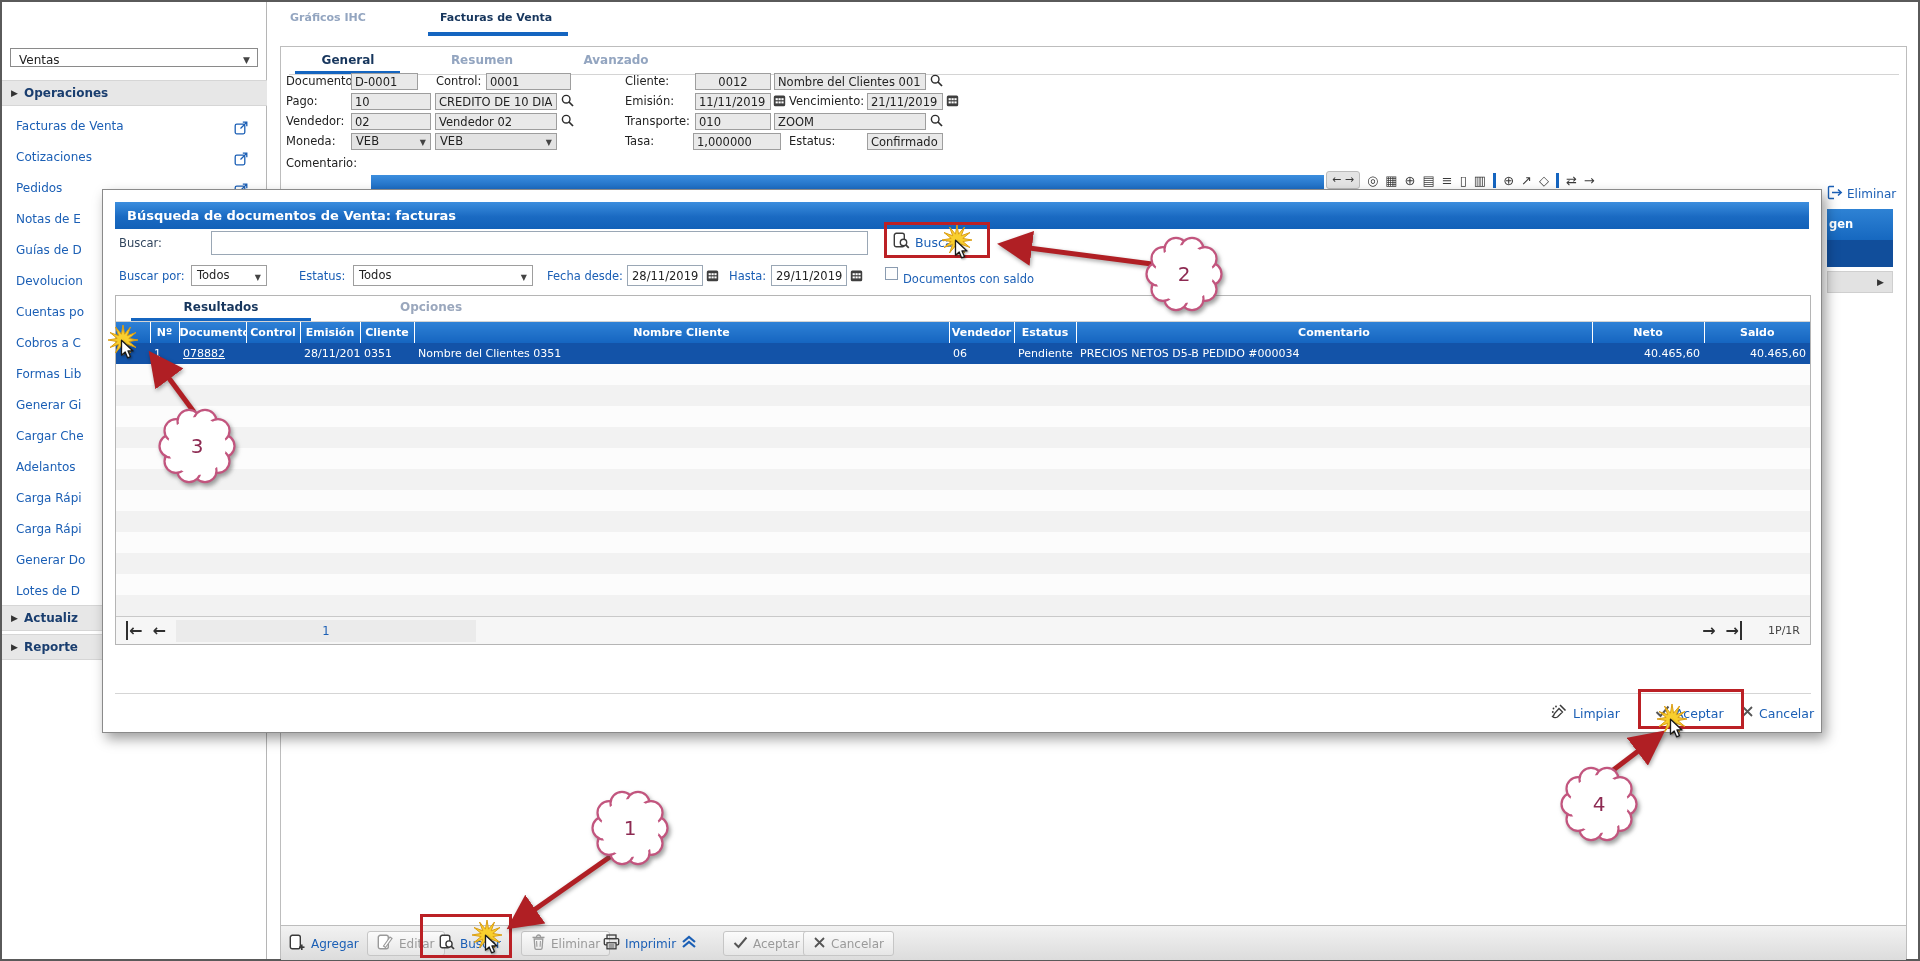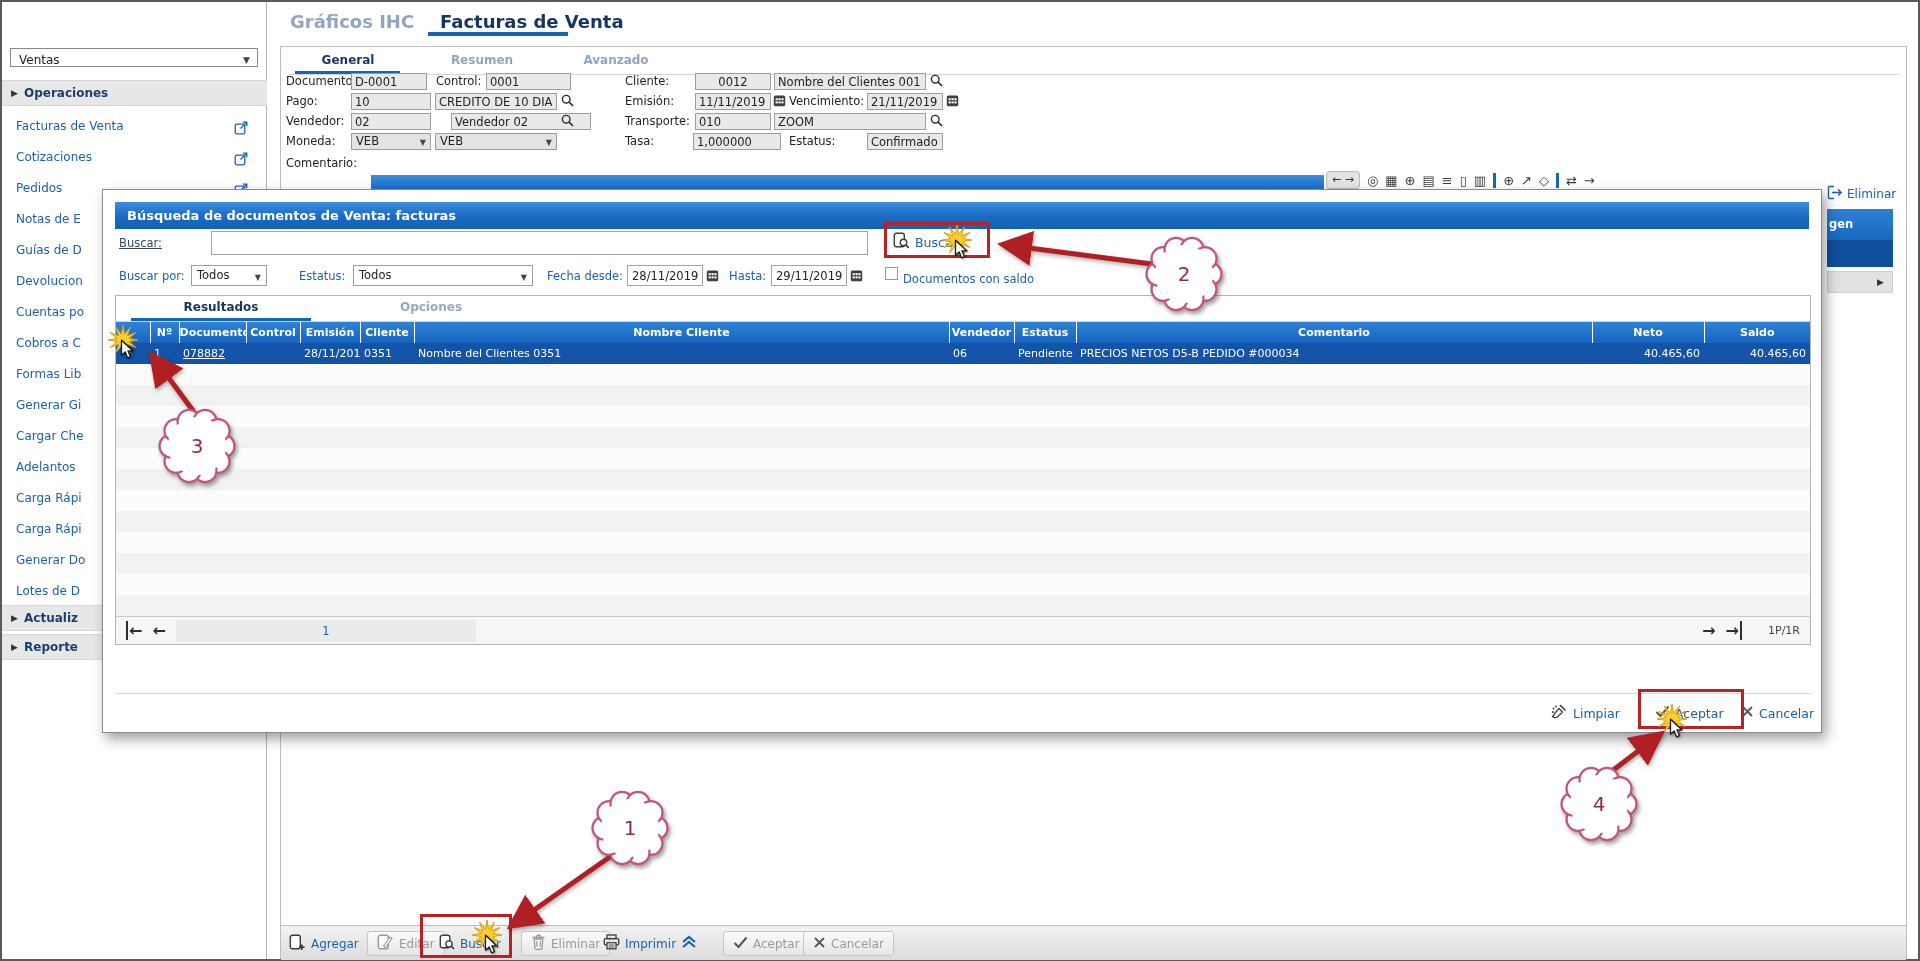--- a/index.html
+++ b/index.html
@@ -15,21 +15,21 @@
   .sb-underline { position:absolute; left:8px; top:31px; width:86px; height:4px; background:#1565c0; }
   .sb-icon { position:absolute; top:9px; }
   .sb-select { position:absolute; left:8px; top:46px; width:248px; height:19px; background:#fff; border:1px solid #8a8a8a; line-height:23px; padding-left:8px; font-size:12px; color:#222; }
   .sb-select .caret { position:absolute; right:7px; top:0; color:#444; font-size:9px; line-height:23px; }
   .sb-section { position:absolute; left:0; width:265px; height:26px; background:#e7e7e7; border-top:1px solid #d6d6d6; border-bottom:1px solid #d6d6d6; line-height:24px; font-weight:bold; color:#1a3e6f; font-size:12px; padding-left:22px; }
   .sb-section .tri { position:absolute; left:9px; color:#333; font-size:9px; }
   .sb-item { position:absolute; left:0; width:265px; height:24px; line-height:24px; color:#1b5fb5; font-size:12px; padding-left:14px; cursor:pointer; }
   .sb-item .lnk { position:absolute; left:232px; top:5px; }
 
   
-  .main-tab { position:absolute; top:9px; font-weight:bold; font-size:18px; }
+  .main-tab { position:absolute; top:9px; font-weight:bold; font-size:11px; }
   .main-tab.inactive { color:#93a5c0; }
   .main-tab.active { color:#17365d; }
   .main-underline { position:absolute; left:426px; top:30px; width:140px; height:4px; background:#1565c0; }
   .panel { position:absolute; left:278px; top:44px; width:1627px; height:913px; border-left:1px solid #bdbdbd; border-right:1px solid #bdbdbd; border-top:1px solid #bdbdbd; background:#fff; }
   .subtab { position:absolute; top:6px; width:134px; text-align:center; font-weight:bold; font-size:12px; }
   .subtab.active { color:#17365d; }
   .subtab.inactive { color:#93a5c0; }
   .subtab-underline { position:absolute; left:14px; top:24px; width:105px; height:3px; background:#1565c0; }
   .subtab-rule { position:absolute; left:8px; top:27px; width:1610px; height:1px; background:#d4d4d4; }
 
@@ -158,21 +158,21 @@
   <div class="main-underline"></div>
 
   <div class="panel">
     <div class="subtab active" style="left:0px;">General</div>
     <div class="subtab inactive" style="left:134px;">Resumen</div>
     <div class="subtab inactive" style="left:268px;">Avanzado</div>
     <div class="subtab-underline"></div>
     <div class="subtab-rule"></div>
 
     <div class="flabel" style="left:5px; top:26px;">Documento:</div>
-    <input class="finput" style="left: 70px; top: 26px; width: 76px;" readonly="" value="D-0001">
+    <input class="finput" style="left: 70px; top: 26px; width: 67px;" readonly="" value="D-0001">
     <div class="flabel" style="left:155px; top:26px;">Control:</div>
     <input class="finput" style="left: 205px; top: 26px; width: 85px;" readonly="" value="0001">
     <div class="flabel" style="left:344px; top:26px;">Cliente:</div>
     <input class="finput" style="left: 414px; top: 26px; width: 76px; text-align: center;" readonly="" value="0012">
     <input class="finput" style="left: 493px; top: 26px; width: 152px;" readonly="" value="Nombre del Clientes 001">
     <span class="ficon" style="left:649px; top:27px;"><svg width="13" height="13" viewBox="0 0 13 13">
           <circle cx="5.2" cy="5.2" r="3.8" fill="none" stroke="#2c2c2c" stroke-width="1.4"></circle>
           <line x1="8" y1="8" x2="12" y2="12" stroke="#2c2c2c" stroke-width="1.7"></line>
         </svg></span>
 
@@ -201,21 +201,21 @@
           <rect x="2.6" y="4.2" width="2.2" height="2" fill="#fff"></rect>
           <rect x="5.5" y="4.2" width="2.2" height="2" fill="#fff"></rect>
           <rect x="8.4" y="4.2" width="2.2" height="2" fill="#fff"></rect>
           <rect x="2.6" y="7.4" width="2.2" height="2" fill="#fff"></rect>
           <rect x="5.5" y="7.4" width="2.2" height="2" fill="#fff"></rect>
           <rect x="8.4" y="7.4" width="2.2" height="2" fill="#fff"></rect>
         </svg></span>
 
     <div class="flabel" style="left:5px; top:66px;">Vendedor:</div>
     <input class="finput" style="left: 70px; top: 66px; width: 80px;" readonly="" value="02">
-    <input class="finput" style="left: 154px; top: 66px; width: 140px; margin-left: 16px;" readonly="" value="Vendedor 02">
+    <input class="finput" style="left: 154px; top: 66px; width: 122px;" readonly="" value="Vendedor 02">
     <span class="ficon" style="left:280px; top:67px;"><svg width="13" height="13" viewBox="0 0 13 13">
           <circle cx="5.2" cy="5.2" r="3.8" fill="none" stroke="#2c2c2c" stroke-width="1.4"></circle>
           <line x1="8" y1="8" x2="12" y2="12" stroke="#2c2c2c" stroke-width="1.7"></line>
         </svg></span>
     <div class="flabel" style="left:344px; top:66px;">Transporte:</div>
     <input class="finput" style="left: 414px; top: 66px; width: 76px;" readonly="" value="010">
     <input class="finput" style="left: 493px; top: 66px; width: 152px;" readonly="" value="ZOOM">
     <span class="ficon" style="left:649px; top:67px;"><svg width="13" height="13" viewBox="0 0 13 13">
           <circle cx="5.2" cy="5.2" r="3.8" fill="none" stroke="#2c2c2c" stroke-width="1.4"></circle>
           <line x1="8" y1="8" x2="12" y2="12" stroke="#2c2c2c" stroke-width="1.7"></line>
@@ -321,21 +321,21 @@
               <path d="M2 2 L11 11 M11 2 L2 11" stroke="#555" stroke-width="1.8"></path>
             </svg></span>
         <span>Cancelar</span>
       </div>
     </div>
   </div>
 
   <div class="modal">
     <div class="m-title">Búsqueda de documentos de Venta: facturas</div>
 
-    <div class="m-label" style="left:16px; top:46px;text-decoration:underline;">Buscar:</div>
+    <div class="m-label" style="left:16px; top:46px;">Buscar:</div>
     <input class="m-input" style="left: 108px; top: 41px; width: 657px; height: 24px;" value="">
     <div class="m-buscar">
       <span><svg width="17" height="17" viewBox="0 0 17 17">
             <rect x="1.3" y="1.3" width="10" height="13.5" rx="2" fill="#fff" stroke="#3a3a3a" stroke-width="1.4"></rect>
             <circle cx="10.5" cy="10.5" r="3.2" fill="#fff" stroke="#3a3a3a" stroke-width="1.4"></circle>
             <line x1="12.8" y1="12.8" x2="15.8" y2="15.8" stroke="#3a3a3a" stroke-width="1.7"></line>
           </svg></span>
       <span>Buscar</span>
     </div>
 

